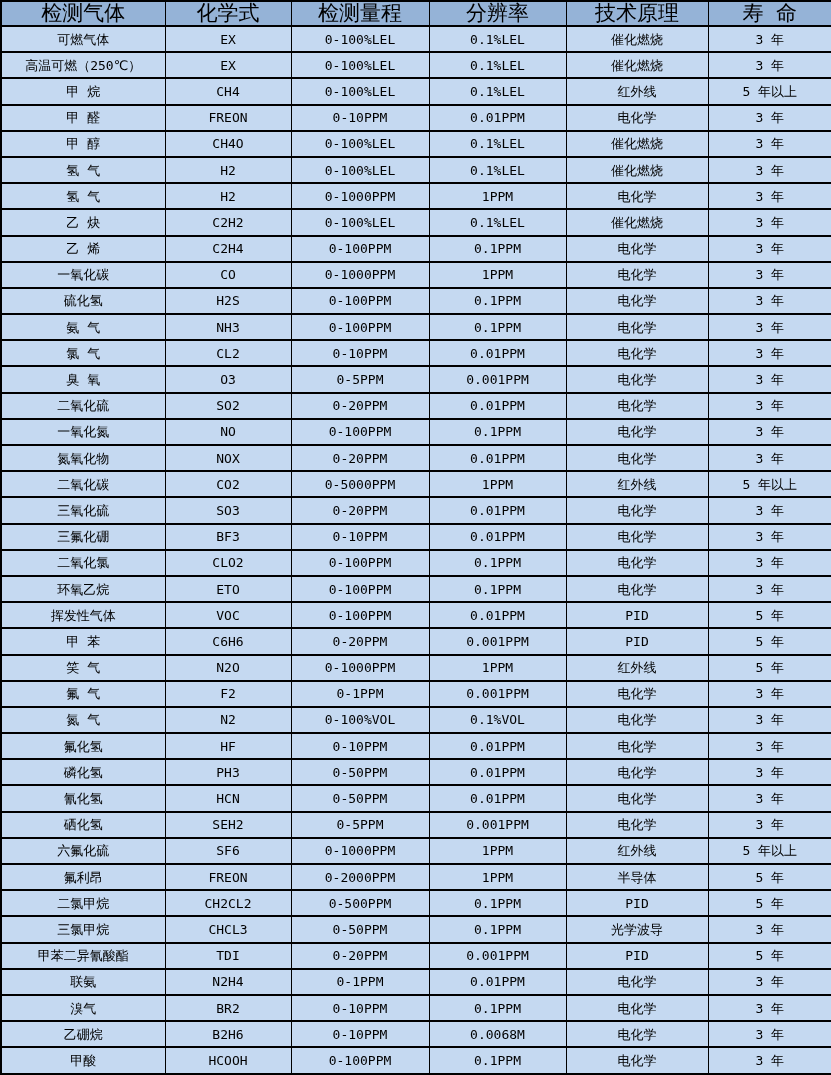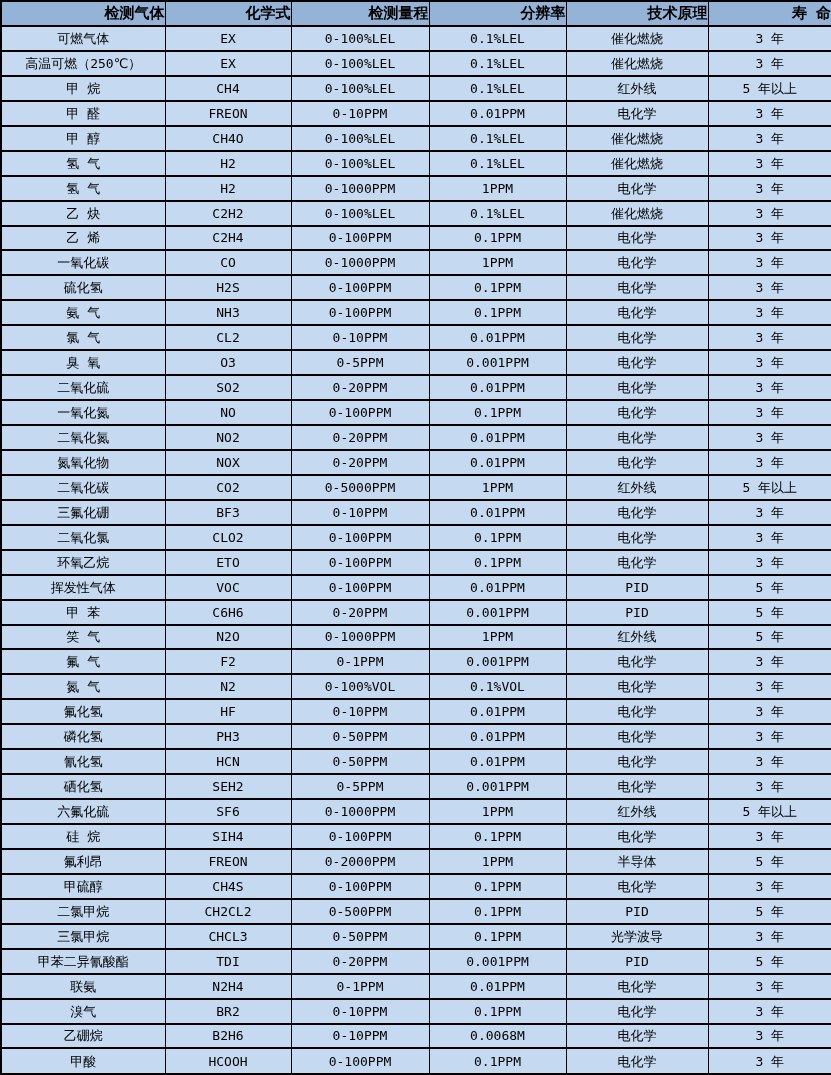--- a/index.html
+++ b/index.html
@@ -36,24 +36,23 @@
     padding:0;
     white-space:nowrap;
     overflow:hidden;
     background:var(--row-bg);
     font-size:13px;
     line-height:1;
     height:21px;
   }
   .gas-table thead th{
     background:var(--header-bg);
-    font-weight:bold;
-    font-size:15px;
+    font-weight:normal;
+    font-size:21px;
     height:23px;
-    text-align:right;
   }
 </style>
 </head>
 <body>
 
 <table class="gas-table">
   <colgroup>
     <col class="c1">
       <col class="c2">
       <col class="c3">
@@ -194,42 +193,42 @@
       </tr>
       <tr>
         <td>一氧化氮</td>
         <td>NO</td>
         <td>0-100PPM</td>
         <td>0.1PPM</td>
         <td>电化学</td>
         <td>3 年</td>
       </tr>
       <tr>
-        <td>二氧化氮</td>
-        <td>NO2</td>
-        <td>0-20PPM</td>
-        <td>0.01PPM</td>
-        <td>电化学</td>
-        <td>3 年</td>
-      </tr>
-      <tr>
         <td>氮氧化物</td>
         <td>NOX</td>
         <td>0-20PPM</td>
         <td>0.01PPM</td>
         <td>电化学</td>
         <td>3 年</td>
       </tr>
       <tr>
         <td>二氧化碳</td>
         <td>CO2</td>
         <td>0-5000PPM</td>
         <td>1PPM</td>
         <td>红外线</td>
         <td>5 年以上</td>
+      </tr>
+      <tr>
+        <td>三氧化硫</td>
+        <td>SO3</td>
+        <td>0-20PPM</td>
+        <td>0.01PPM</td>
+        <td>电化学</td>
+        <td>3 年</td>
       </tr>
       <tr>
         <td>三氟化硼</td>
         <td>BF3</td>
         <td>0-10PPM</td>
         <td>0.01PPM</td>
         <td>电化学</td>
         <td>3 年</td>
       </tr>
       <tr>
@@ -322,42 +321,26 @@
       </tr>
       <tr>
         <td>六氟化硫</td>
         <td>SF6</td>
         <td>0-1000PPM</td>
         <td>1PPM</td>
         <td>红外线</td>
         <td>5 年以上</td>
       </tr>
       <tr>
-        <td>硅 烷</td>
-        <td>SIH4</td>
-        <td>0-100PPM</td>
-        <td>0.1PPM</td>
-        <td>电化学</td>
-        <td>3 年</td>
-      </tr>
-      <tr>
         <td>氟利昂</td>
         <td>FREON</td>
         <td>0-2000PPM</td>
         <td>1PPM</td>
         <td>半导体</td>
         <td>5 年</td>
-      </tr>
-      <tr>
-        <td>甲硫醇</td>
-        <td>CH4S</td>
-        <td>0-100PPM</td>
-        <td>0.1PPM</td>
-        <td>电化学</td>
-        <td>3 年</td>
       </tr>
       <tr>
         <td>二氯甲烷</td>
         <td>CH2CL2</td>
         <td>0-500PPM</td>
         <td>0.1PPM</td>
         <td>PID</td>
         <td>5 年</td>
       </tr>
       <tr>

